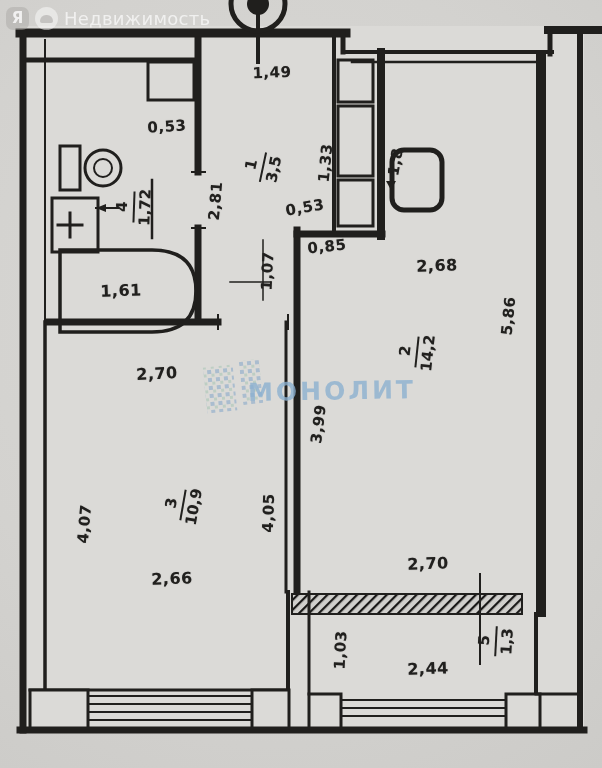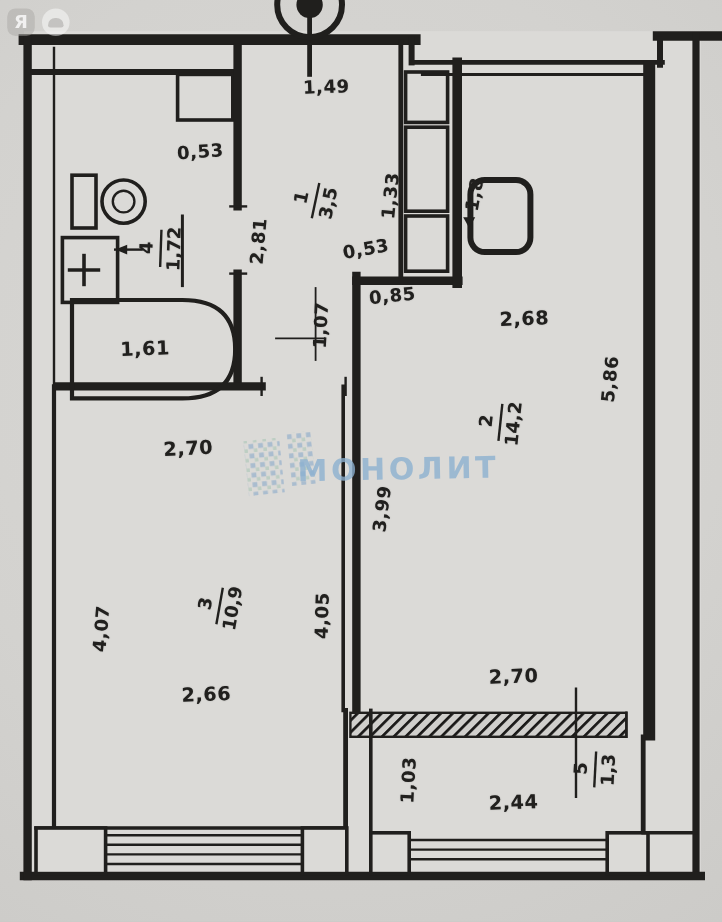--- a/index.html
+++ b/index.html
@@ -165,20 +165,21 @@
 
     <g opacity="0.85">
       <rect x="205" y="366" width="30" height="46" fill="url(#mdots)" transform="rotate(-6 220 389)"></rect>
       <rect x="241" y="360" width="20" height="44" fill="url(#mdots)" transform="rotate(-6 251 382)"></rect>
     </g>
   </svg>
 
   <div class="wm-yandex">
     <span class="ybadge">Я</span>
     <span class="ycloud"></span>
+    <span class="ytext">Недвижимость</span>
   </div>
 
   <div class="wm-monolit">МОНОЛИТ</div>
 
   <div class="room-label" style="left:263px;top:167px;--r:-78deg">
     <span class="num">1</span>
     <span class="area">3,5</span>
   </div>
   <div class="room-label" style="left:417px;top:352px;--r:-84deg">
     <span class="num">2</span>

